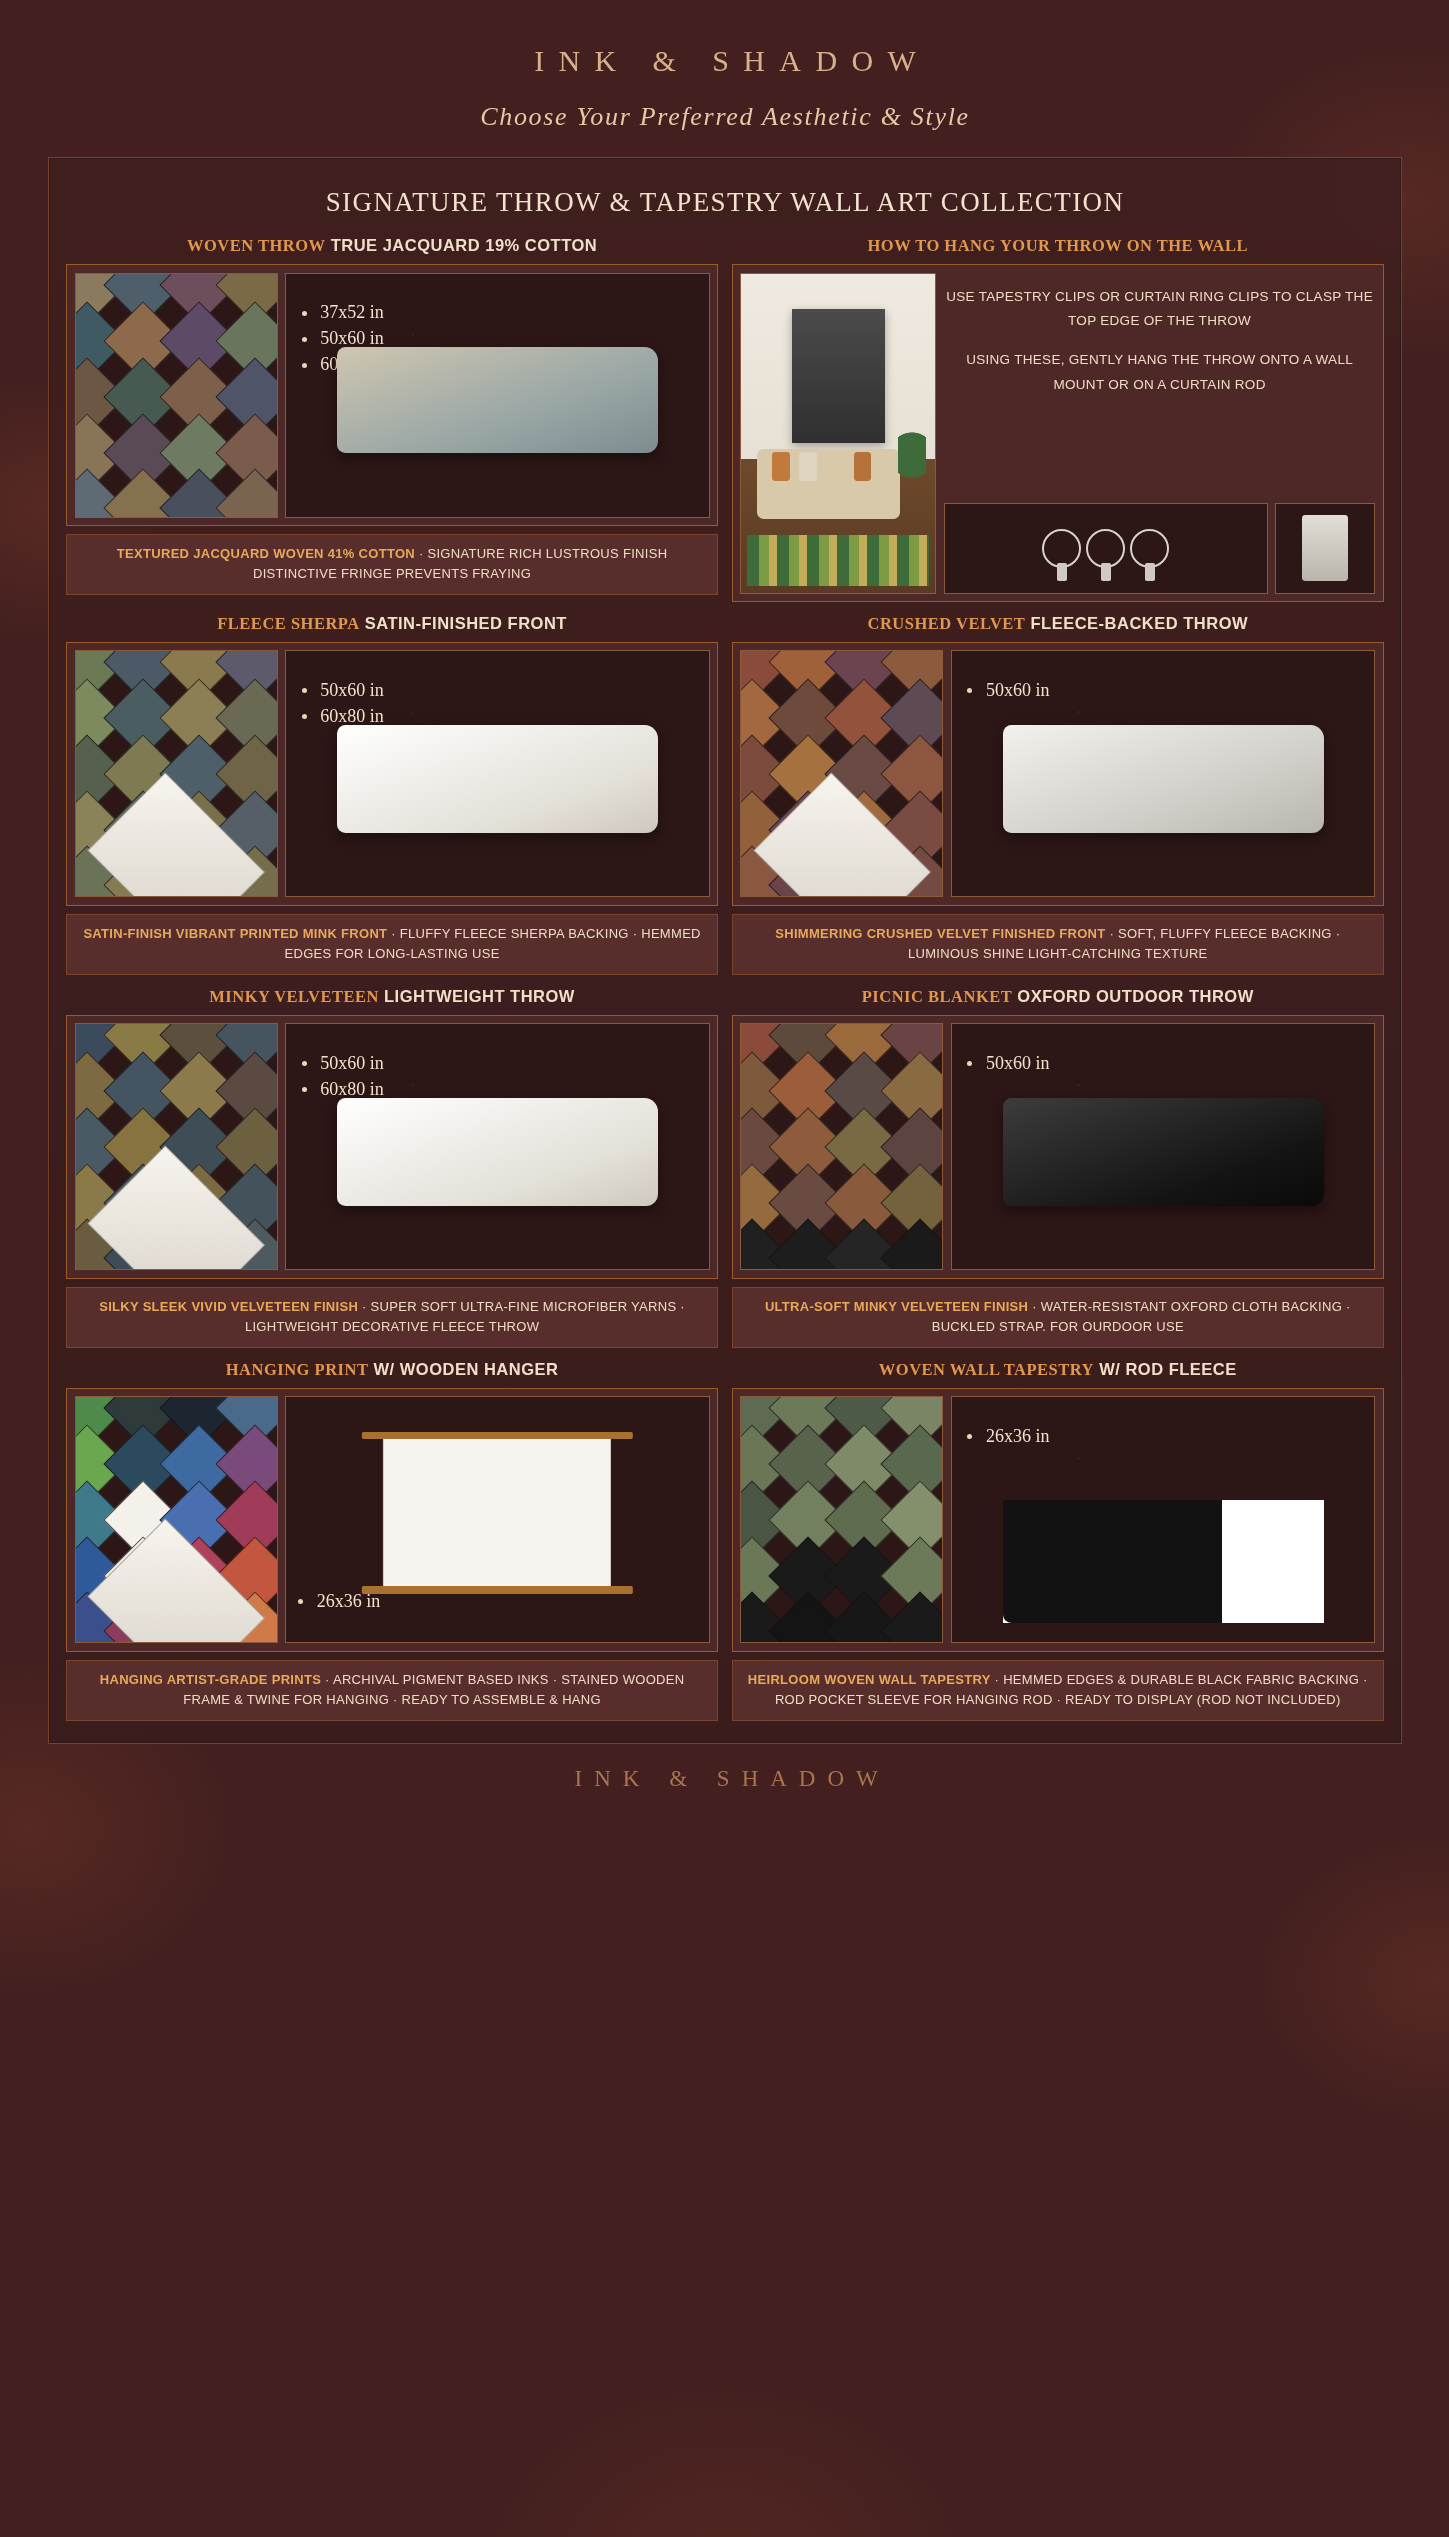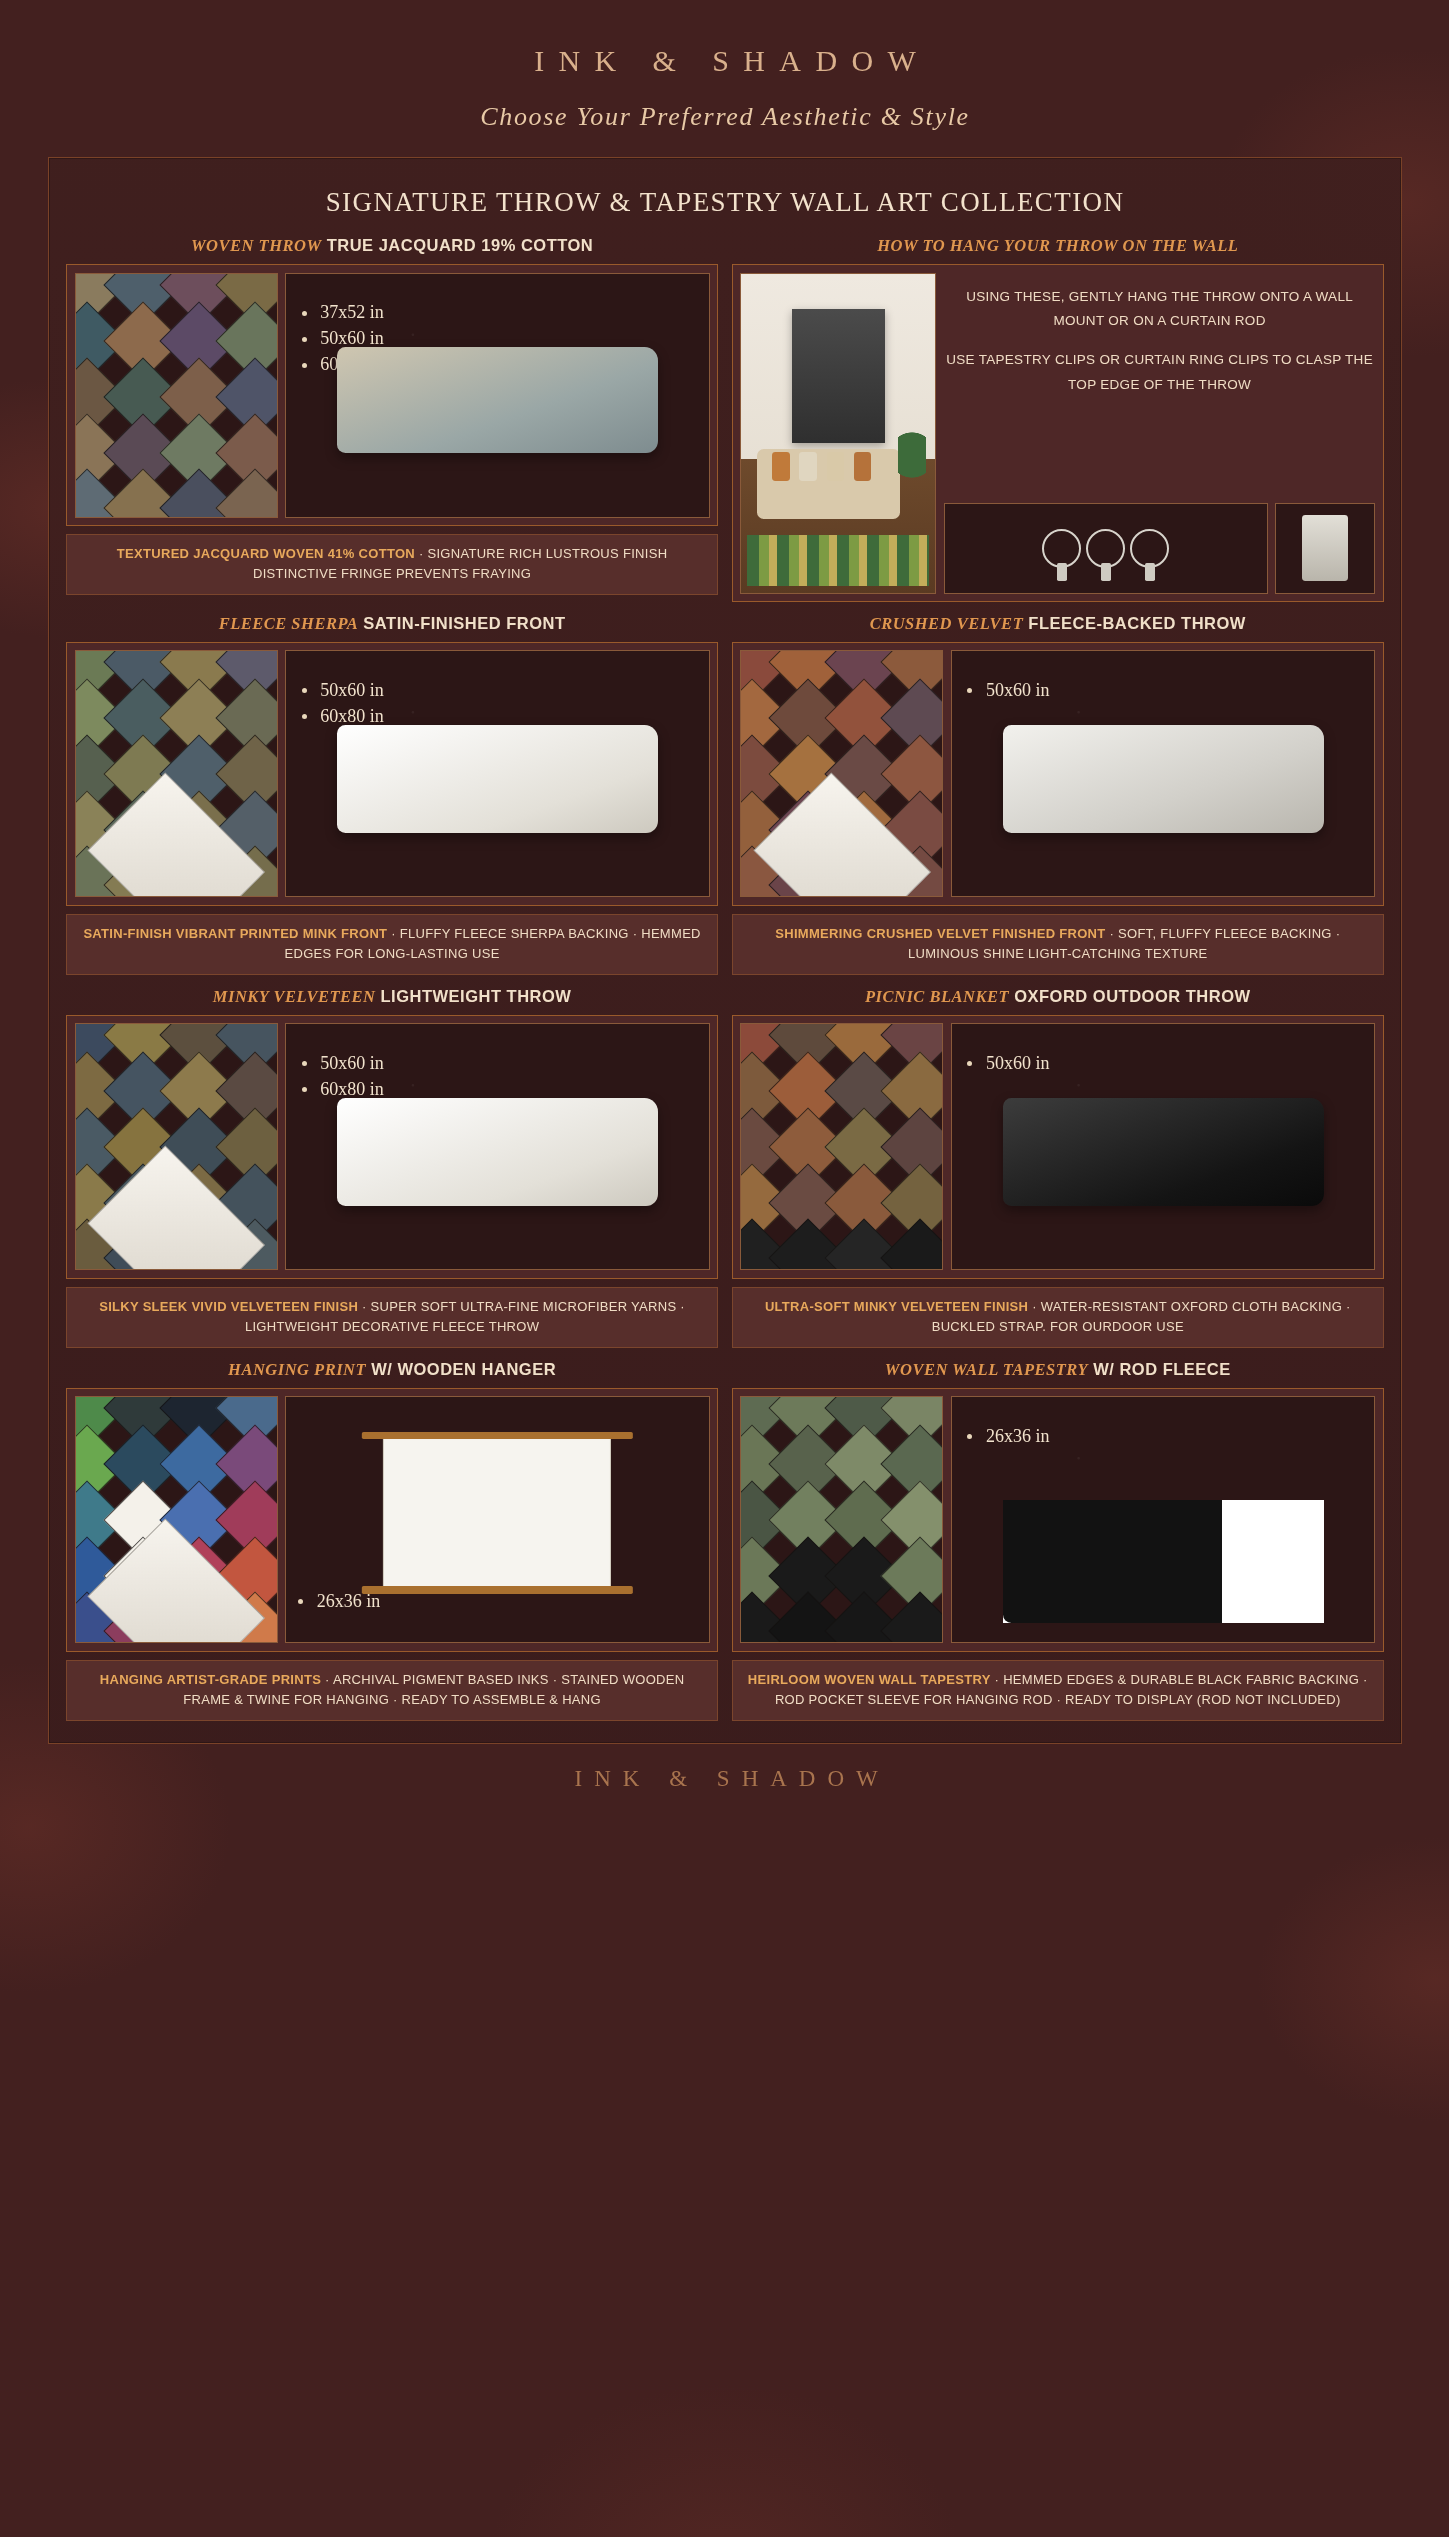--- a/index.html
+++ b/index.html
@@ -71,21 +71,21 @@
     text-align:center;
     font-size:16.5px;
     letter-spacing:0.5px;
     margin-bottom:7.6px;
     color:#f1e0c9;
     font-weight:bold;
     white-space:nowrap;
   }
   .card-title .em {
     font-family:"Liberation Serif", serif;
-    font-style:italic; font-weight:bold;
+    font-weight:bold;
     color:#e0974f;
   }
   .card-body {
     border:1.7px solid #9a5a2b;
     background:#4e2727;
     padding:7.6px;
     display:flex; gap:7.6px;
   }
   .img-box {
     border:0.8px solid #8a5a3a;
@@ -258,22 +258,22 @@
               <div class="pillow" style="left:16%;background:#c07a3a"></div>
               <div class="pillow" style="left:30%;background:#e0d6c0"></div>
               <div class="pillow" style="left:44%;background:#d9c9a8"></div>
               <div class="pillow" style="left:58%;background:#b5723a"></div>
               <div class="plant"></div>
               <div class="rug"></div>
             </div>
           </div>
           <div style="flex:1;display:flex;flex-direction:column">
             <div class="hang-text">
+              <p>USE TAPESTRY CLIPS OR CURTAIN RING CLIPS TO CLASP THE TOP EDGE OF THE THROW</p>
               <p>USING THESE, GENTLY HANG THE THROW ONTO A WALL MOUNT OR ON A CURTAIN ROD</p>
-              <p>USE TAPESTRY CLIPS OR CURTAIN RING CLIPS TO CLASP THE TOP EDGE OF THE THROW</p>
             </div>
             <div style="display:flex;gap:7.6px;margin-top:3.4px">
               <div class="img-box" style="flex:1;height:91px">
                 <div class="clips">
                   <div class="ring"></div>
                   <div class="ring"></div>
                   <div class="ring"></div>
                 </div>
               </div>
               <div class="img-box" style="width:100px;height:91px;display:flex">

